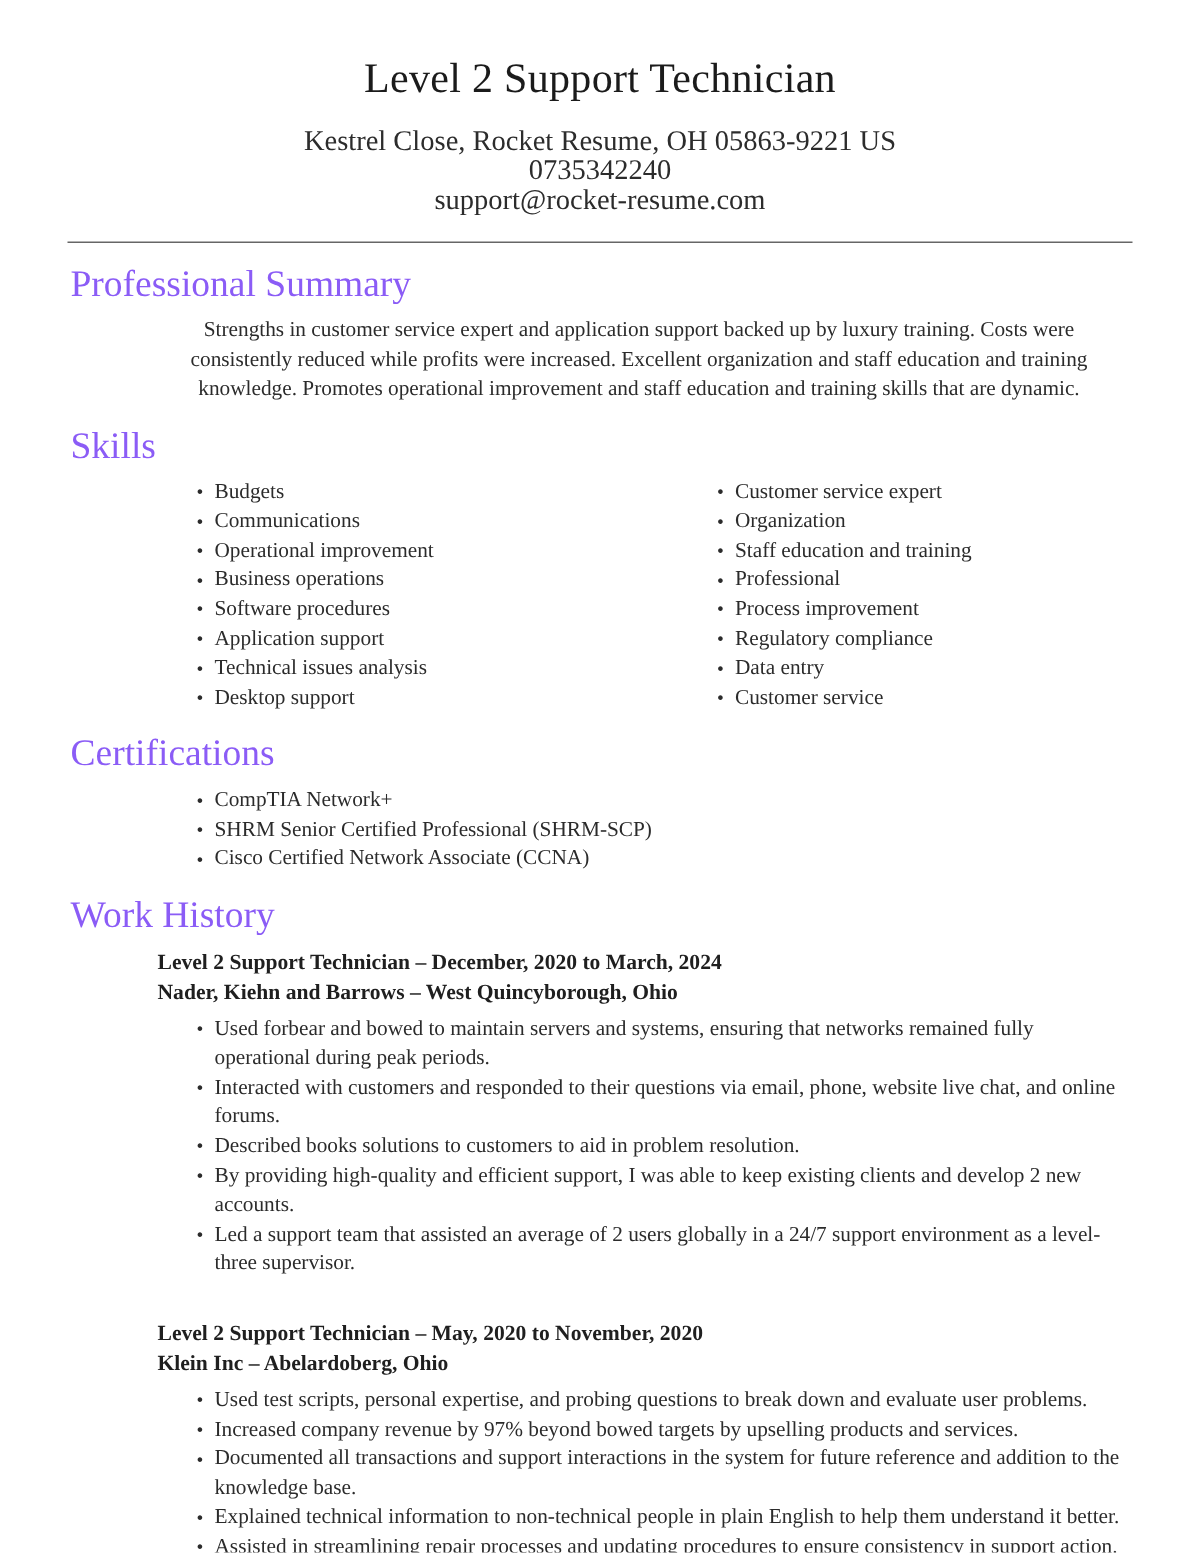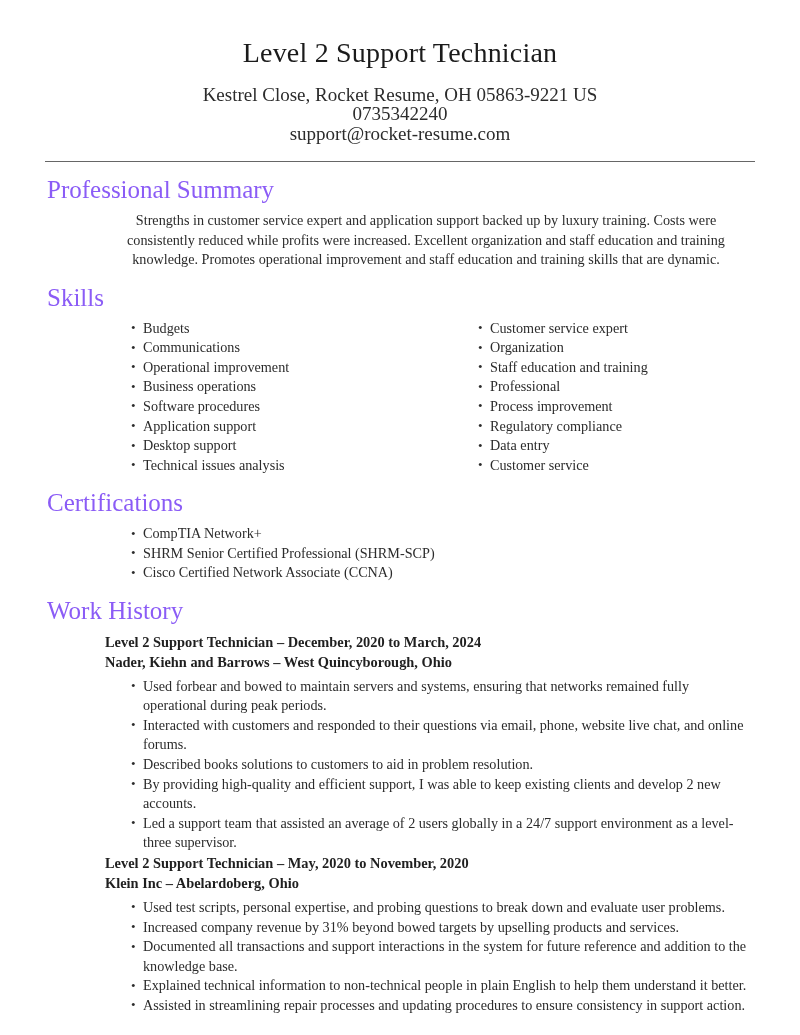--- a/index.html
+++ b/index.html
@@ -113,20 +113,21 @@
   
   .cert-list {
     padding-left: 60px;
   }
 
   
   .jobs {
     padding-left: 60px;
   }
   .job {
+    margin-bottom: 26px;
   }
   .job:last-child {
     margin-bottom: 0;
   }
   .job-title-line,
   .job-company-line {
     font-size: 14.4px;
     line-height: 20px;
     font-weight: bold;
     color: #1f1f1f;
@@ -164,22 +165,22 @@
     <h2 class="section-title">Skills</h2>
     <div class="skills-columns">
       <div class="skills-col left">
         <ul class="bullets" id="skills-left">
             <li>Budgets</li>
             <li>Communications</li>
             <li>Operational improvement</li>
             <li>Business operations</li>
             <li>Software procedures</li>
             <li>Application support</li>
+            <li>Technical issues analysis</li>
             <li>Desktop support</li>
-            <li>Technical issues analysis</li>
           </ul>
       </div>
       <div class="skills-col right">
         <ul class="bullets" id="skills-right">
             <li>Customer service expert</li>
             <li>Organization</li>
             <li>Staff education and training</li>
             <li>Professional</li>
             <li>Process improvement</li>
             <li>Regulatory compliance</li>
@@ -216,21 +217,21 @@
               <li>Led a support team that assisted an average of 2 users globally in a 24/7 support environment as a level-three supervisor.</li>
             </ul>
           </div>
         </div>
         <div class="job">
           <div class="job-title-line">Level 2 Support Technician – May, 2020 to November, 2020</div>
           <div class="job-company-line">Klein Inc – Abelardoberg, Ohio</div>
           <div class="job-bullets">
             <ul class="bullets">
               <li>Used test scripts, personal expertise, and probing questions to break down and evaluate user problems.</li>
-              <li>Increased company revenue by 31% beyond bowed targets by upselling products and services.</li>
+              <li>Increased company revenue by 97% beyond bowed targets by upselling products and services.</li>
               <li>Documented all transactions and support interactions in the system for future reference and addition to the knowledge base.</li>
               <li>Explained technical information to non-technical people in plain English to help them understand it better.</li>
               <li>Assisted in streamlining repair processes and updating procedures to ensure consistency in support action.</li>
             </ul>
           </div>
         </div>
       </div>
   </div>
 
 </div>

